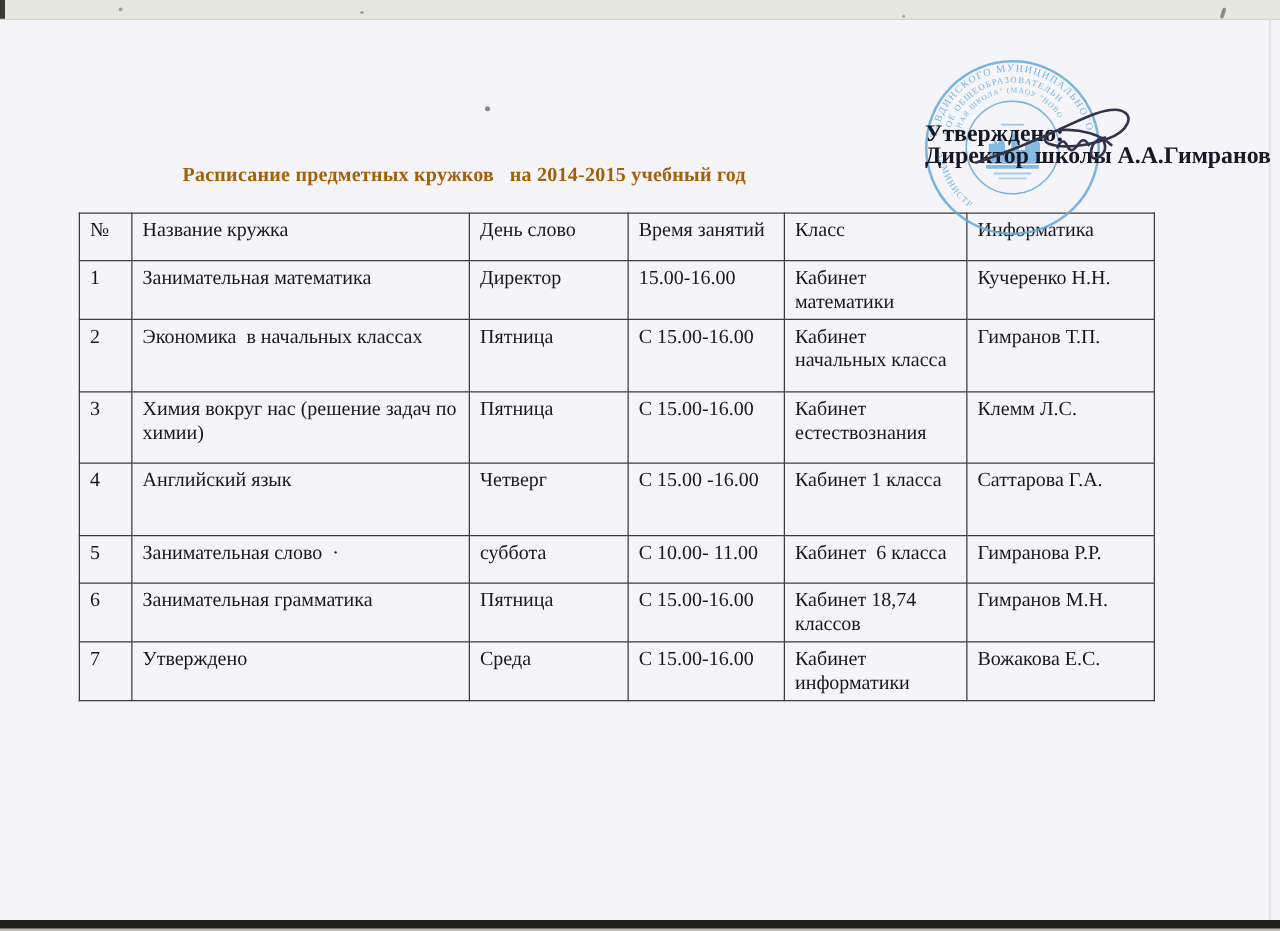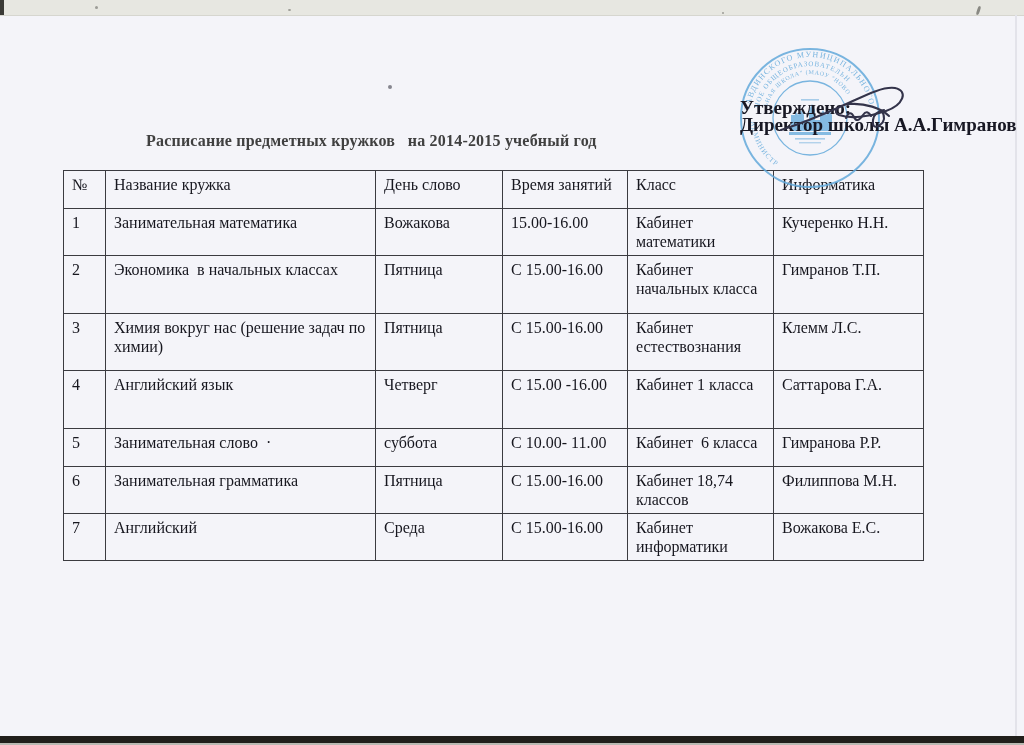--- a/index.html
+++ b/index.html
@@ -15,21 +15,21 @@
   .right-edge{position:absolute;left:1015px;top:15px;width:2px;height:721px;background:#e3e3ea;}
   .speck{position:absolute;background:#9c9c96;border-radius:50%;}
   .speck.s1{left:95px;top:6px;width:3px;height:3px;}
   .speck.s2{left:288px;top:9px;width:3px;height:2px;}
   .speck.s3{left:722px;top:12px;width:2px;height:2px;}
   .speck.s4{left:977px;top:6px;width:3px;height:9px;background:#8a8a84;border-radius:40%;transform:rotate(18deg);}
   .speck.s5{left:388px;top:85px;width:4px;height:4px;background:#86868f;}
 
   
   .doc-title{position:absolute;left:146px;top:132px;font-size:16px;font-weight:bold;
-    color:#404040;white-space:pre;letter-spacing:.2px;}
+    color:#a16207;white-space:pre;letter-spacing:.2px;}
   .approval{position:absolute;left:740px;top:99px;font-size:19px;font-weight:bold;
     color:#181824;line-height:17px;z-index:6;}
 
   
   table.schedule{position:absolute;left:63px;top:170px;width:860px;border-collapse:collapse;
     table-layout:fixed;font-size:16px;color:#17171f;z-index:2;}
   table.schedule th,table.schedule td{border:1.6px solid #3b3b40;vertical-align:top;
     text-align:left;padding:4px 8px;font-weight:normal;white-space:pre-wrap;line-height:19px;}
   table.schedule thead tr{height:38px;}
   table.schedule tbody tr:nth-child(1){height:43px;}
@@ -122,21 +122,21 @@
           <th>День слово</th>
           <th>Время занятий</th>
           <th>Класс</th>
           <th>Информатика</th>
         </tr>
     </thead>
     <tbody>
         <tr>
           <td>1</td>
           <td>Занимательная математика</td>
-          <td>Вожакова</td>
+          <td>Директор</td>
           <td>15.00-16.00</td>
           <td>Кабинет математики</td>
           <td>Кучеренко Н.Н.</td>
         </tr>
         <tr>
           <td>2</td>
           <td>Экономика  в начальных классах</td>
           <td>Пятница</td>
           <td>С 15.00-16.00</td>
           <td>Кабинет начальных класса</td>
@@ -165,25 +165,25 @@
           <td>С 10.00- 11.00</td>
           <td>Кабинет  6 класса</td>
           <td>Гимранова Р.Р.</td>
         </tr>
         <tr>
           <td>6</td>
           <td>Занимательная грамматика</td>
           <td>Пятница</td>
           <td>С 15.00-16.00</td>
           <td>Кабинет 18,74 классов</td>
-          <td>Филиппова М.Н.</td>
+          <td>Гимранов М.Н.</td>
         </tr>
         <tr>
           <td>7</td>
-          <td>Английский</td>
+          <td>Утверждено</td>
           <td>Среда</td>
           <td>С 15.00-16.00</td>
           <td>Кабинет информатики</td>
           <td>Вожакова Е.С.</td>
         </tr>
       </tbody>
   </table>
 
   <div class="right-edge"></div>
   <div class="bottom-edge"></div>

